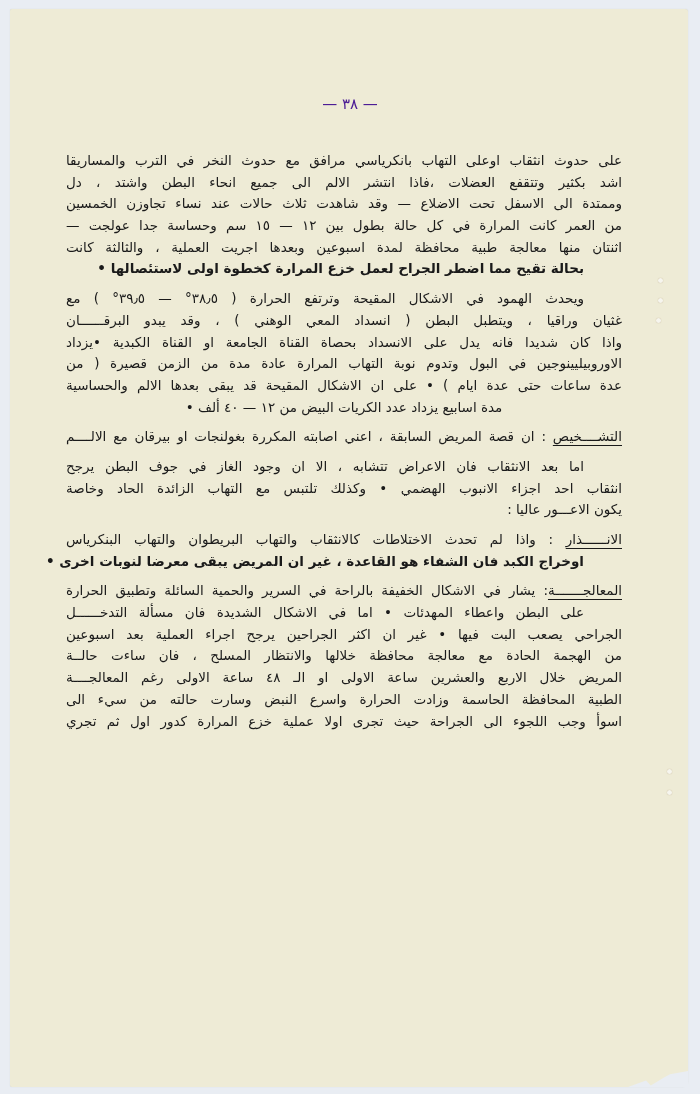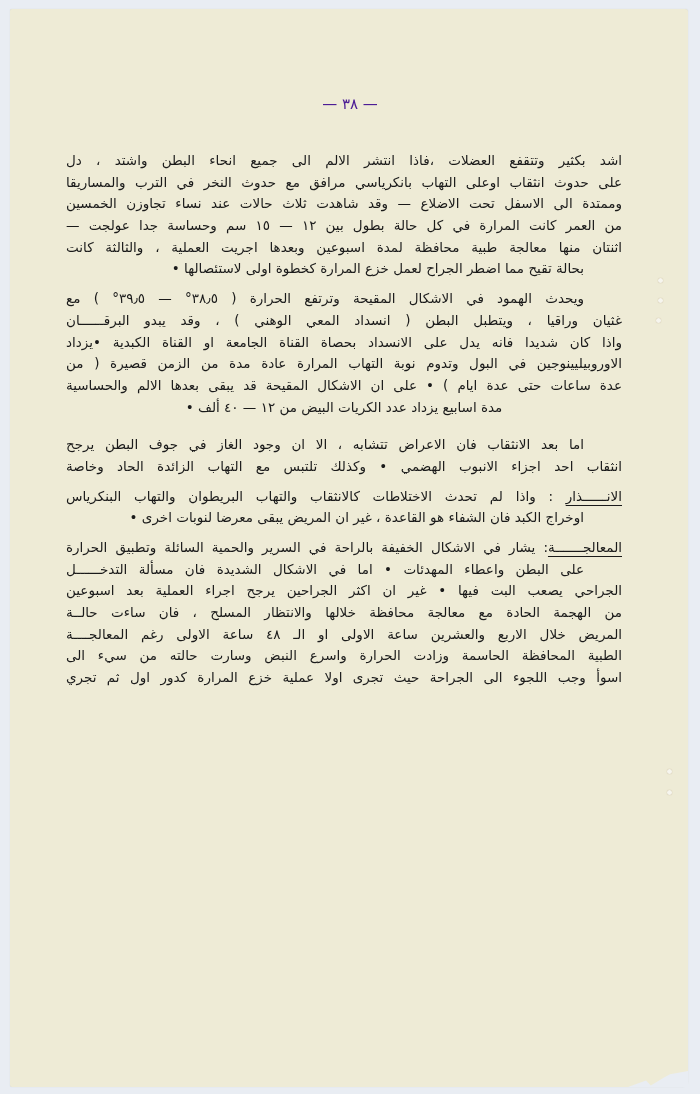--- a/index.html
+++ b/index.html
@@ -53,20 +53,21 @@
     height: 21.7px;
     overflow: visible;
   }
   .line.indent {
     padding-right: 38px;
   }
   .line.last {
     text-align-last: right;
     text-align: center;
     padding-right: 38px;
+    font-weight: bold;
   }
   .line.center {
     text-align: center;
     text-align-last: center;
   }
   .gap {
     height: 8px;
   }
   .heading {
     text-decoration: underline;
@@ -101,49 +102,51 @@
 <div class="punch" style="left:658px; top:298px;"></div>
 <div class="punch" style="left:656px; top:318px;"></div>
 <div class="punch" style="left:667px; top:769px;"></div>
 <div class="punch" style="left:667px; top:790px;"></div>
 
 <div class="page-number">— ٣٨ —</div>
 
 <div class="content">
 
   <div>
+    <span class="line">على حدوث انثقاب اوعلى التهاب بانكرياسي مرافق مع حدوث النخر في الترب والمساريقا</span>
     <span class="line">اشد بكثير وتتقفع العضلات ،فاذا انتشر الالم الى جميع انحاء البطن واشتد ، دل</span>
-    <span class="line">على حدوث انثقاب اوعلى التهاب بانكرياسي مرافق مع حدوث النخر في الترب والمساريقا</span>
     <span class="line">وممتدة الى الاسفل تحت الاضلاع — وقد شاهدت ثلاث حالات عند نساء تجاوزن الخمسين</span>
     <span class="line">من العمر كانت المرارة في كل حالة بطول بين ١٢ — ١٥ سم وحساسة جدا عولجت —</span>
     <span class="line">اثنتان منها معالجة طبية محافظة لمدة اسبوعين وبعدها اجريت العملية ، والثالثة كانت</span>
     <span class="line last">بحالة تقيح مما اضطر الجراح لعمل خزع المرارة كخطوة اولى لاستئصالها •</span>
   </div>
 
   <div class="gap"></div>
 
   <div>
     <span class="line indent">ويحدث الهمود في الاشكال المقيحة وترتفع الحرارة ( ٣٨٫٥° — ٣٩٫٥° ) مع</span>
     <span class="line">غثيان وراقيا ، ويتطبل البطن ( انسداد المعي الوهني ) ، وقد يبدو البرقــــــان</span>
     <span class="line">واذا كان شديدا فانه يدل على الانسداد بحصاة القناة الجامعة او القناة الكبدية •يزداد</span>
     <span class="line">الاوروبيليينوجين في البول وتدوم نوبة التهاب المرارة عادة مدة من الزمن قصيرة ( من</span>
     <span class="line">عدة ساعات حتى عدة ايام ) • على ان الاشكال المقيحة قد يبقى بعدها الالم والحساسية</span>
     <span class="line center">مدة اسابيع يزداد عدد الكريات البيض من ١٢ — ٤٠ ألف •</span>
   </div>
 
   <div class="gap"></div>
 
   <div>
+    <span class="line"><span class="heading">التشــــخيص</span><span> : ان قصة المريض السابقة ، اعني اصابته المكررة بغولنجات او بيرقان مع الالــــم</span></span>
   </div>
 
   <div class="gap"></div>
 
   <div>
     <span class="line indent">اما بعد الانثقاب فان الاعراض تتشابه ، الا ان وجود الغاز في جوف البطن يرجح</span>
     <span class="line">انثقاب احد اجزاء الانبوب الهضمي • وكذلك تلتبس مع التهاب الزائدة الحاد وخاصة</span>
+    <span class="line" style="text-align:right;text-align-last:right;">يكون الاعـــور عاليا :</span>
   </div>
 
   <div class="gap"></div>
 
   <div>
     <span class="line"><span class="heading">الانــــــذار</span><span> : واذا لم تحدث الاختلاطات كالانثقاب والتهاب البريطوان والتهاب البنكرياس</span></span>
     <span class="line last">اوخراج الكبد فان الشفاء هو القاعدة ، غير ان المريض يبقى معرضا لنوبات اخرى •</span>
   </div>
 
   <div class="gap"></div>

